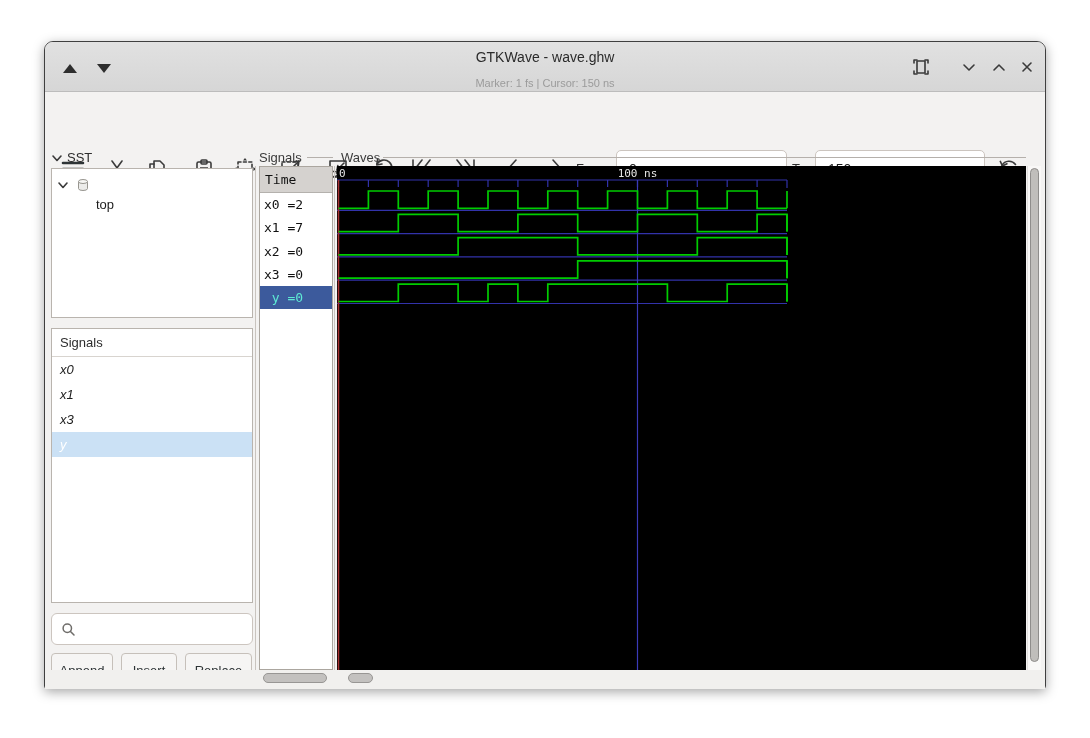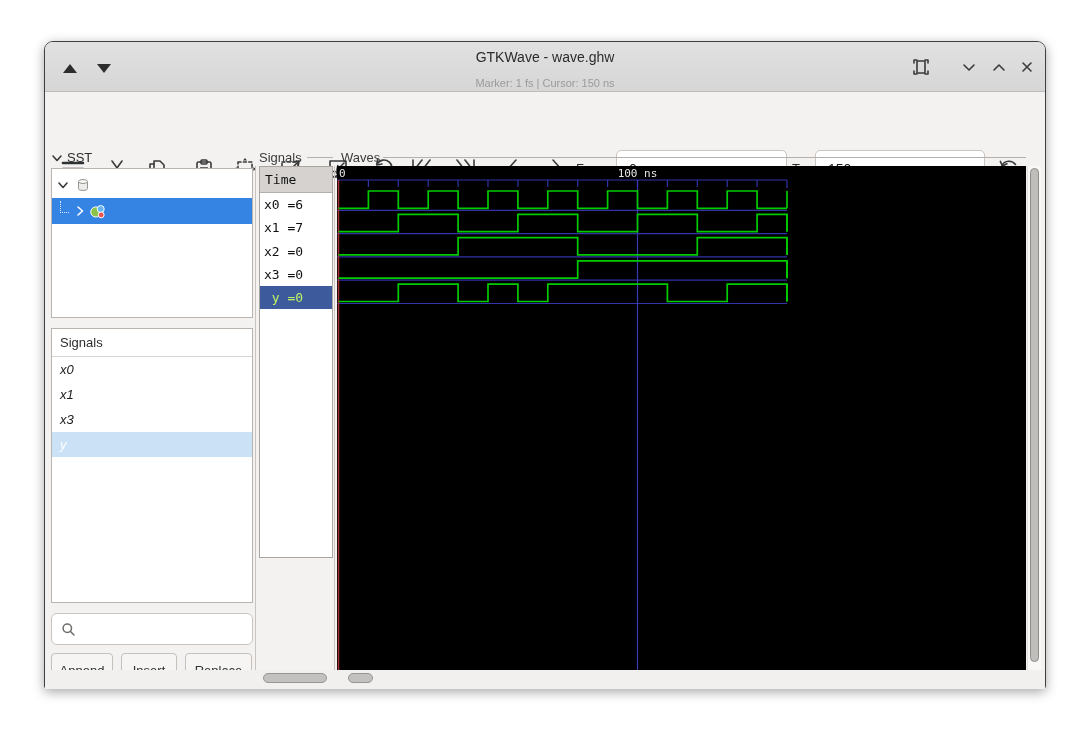--- a/index.html
+++ b/index.html
@@ -60,31 +60,31 @@
   }
   .btnrow button {
     position:absolute; top:611px; height:34px; background:#f6f5f4;
     border:1px solid #c6c0ba; border-radius:4px; font-size:13px; color:#2e3436;
     font-family:"Liberation Sans",sans-serif;
   }
   
   .frame-label { position:absolute; font-size:13px; color:#3b3b3b; top:108px; background:transparent; }
   .frame-line { position:absolute; height:1px; background:#b5b0ab; top:115px; }
   .colsep { position:absolute; width:1px; background:#c9c4bf; top:124px; height:504px; }
-  .wname-panel { left:214px; top:124px; width:74px; height:392px; border:1px solid #aba69f; background:#fff; overflow:hidden; }
+  .wname-panel { left:214px; top:124px; width:74px; height:504px; border:1px solid #aba69f; background:#fff; overflow:hidden; }
   .wname-head {
     height:26px; background:#d5d2cf; border-bottom:1px solid #b4b1ad;
     font-family:"DejaVu Sans Mono",monospace; font-size:13px; color:#111;
     display:flex; align-items:center; padding-left:5px;
   }
   .wrow {
     height:23.3px; display:flex; align-items:center; padding-left:4px;
     font-family:"DejaVu Sans Mono",monospace; font-size:13px; color:#111; white-space:pre;
   }
-  .wrow.sel { background:#3c5a9c; color:#bef264; }
+  .wrow.sel { background:#3c5a9c; color:#5eead4; }
   
   .wavebox { position:absolute; left:292px; top:124px; width:689px; height:504px; background:#000; }
   .vscroll { position:absolute; left:982px; top:124px; width:14px; height:504px; background:#f9f8f7; border-left:1px solid #e2e0de; }
   .vthumb { position:absolute; left:2px; top:2px; width:9px; height:494px; background:#c0bebb; border:1px solid #8f8d8b; border-radius:5px; }
   .bottom-strip { position:absolute; left:0; right:0; top:628px; height:19px; background:#f1f0ee; }
   .hthumb { position:absolute; height:10px; background:#c3c1bf; border:1px solid #989694; border-radius:5px; }
   .ico-stroke { stroke:#3a3a3a; fill:none; stroke-width:1.6; stroke-linecap:round; stroke-linejoin:round; }
 </style>
 </head>
 <body>
@@ -226,34 +226,20 @@
         <svg width="12" height="12" viewBox="0 0 12 12">
             <polyline points="2,4 6,8.5 10,4" class="ico-stroke"></polyline>
           </svg>
       </span>
       <svg width="16" height="16" viewBox="0 0 16 16" style="margin-left:4px">
         <path d="M3.5 4.5 V11.5 A4.5 2 0 0 0 12.5 11.5 V4.5" fill="#ececea" stroke="#97958f" stroke-width="1"></path>
         <ellipse cx="8" cy="4.5" rx="4.5" ry="2" fill="#f7f7f5" stroke="#97958f" stroke-width="1"></ellipse>
       </svg>
       <span class="lbl">top</span>
     </div>
-    <div class="tree-row selected">
-      <span class="dotline"></span>
-      <span class="expander" style="color:#fff">
-        <svg width="12" height="12" viewBox="0 0 12 12">
-            <polyline points="4,2 8.5,6 4,10" stroke="#ffffff" fill="none" stroke-width="1.6" stroke-linecap="round" stroke-linejoin="round"></polyline>
-          </svg>
-      </span>
-      <svg width="17" height="17" viewBox="0 0 17 17" style="margin-left:2px">
-        <circle cx="7" cy="9" r="5.2" fill="#8bc34a" stroke="#ffffff" stroke-width="1"></circle>
-        <circle cx="12" cy="6" r="3.6" fill="#64b5f6" stroke="#ffffff" stroke-width="1"></circle>
-        <circle cx="12.5" cy="12" r="3" fill="#ef5350" stroke="#ffffff" stroke-width="1"></circle>
-      </svg>
-      <span class="lbl">meinschaltnetz2024_01_</span>
-    </div>
   </div>
 
   <div class="panel sig-panel">
     <div class="sig-head">Signals</div>
     <div>
         <div class="sig-row">x0</div>
         <div class="sig-row">x1</div>
         <div class="sig-row">x3</div>
         <div class="sig-row sel">y</div>
       </div>
@@ -270,21 +256,21 @@
       <button style="left: 6px; width: 62px;">Append</button>
       <button style="left: 76px; width: 56px;">Insert</button>
       <button style="left: 140px; width: 67px;">Replace</button>
     </div>
 
   <span class="frame-label" style="left:214px">Signals</span>
   <div class="frame-line" style="left:262px; width:26px"></div>
   <div class="panel wname-panel">
     <div class="wname-head">Time</div>
     <div>
-        <div class="wrow">x0 =6</div>
+        <div class="wrow">x0 =2</div>
         <div class="wrow">x1 =7</div>
         <div class="wrow">x2 =0</div>
         <div class="wrow">x3 =0</div>
         <div class="wrow sel"> y =0</div>
       </div>
   </div>
 
   <span class="frame-label" style="left:296px">Waves</span>
   <div class="frame-line" style="left:338px; width:643px"></div>
   <div class="colsep" style="left:289px"></div>

